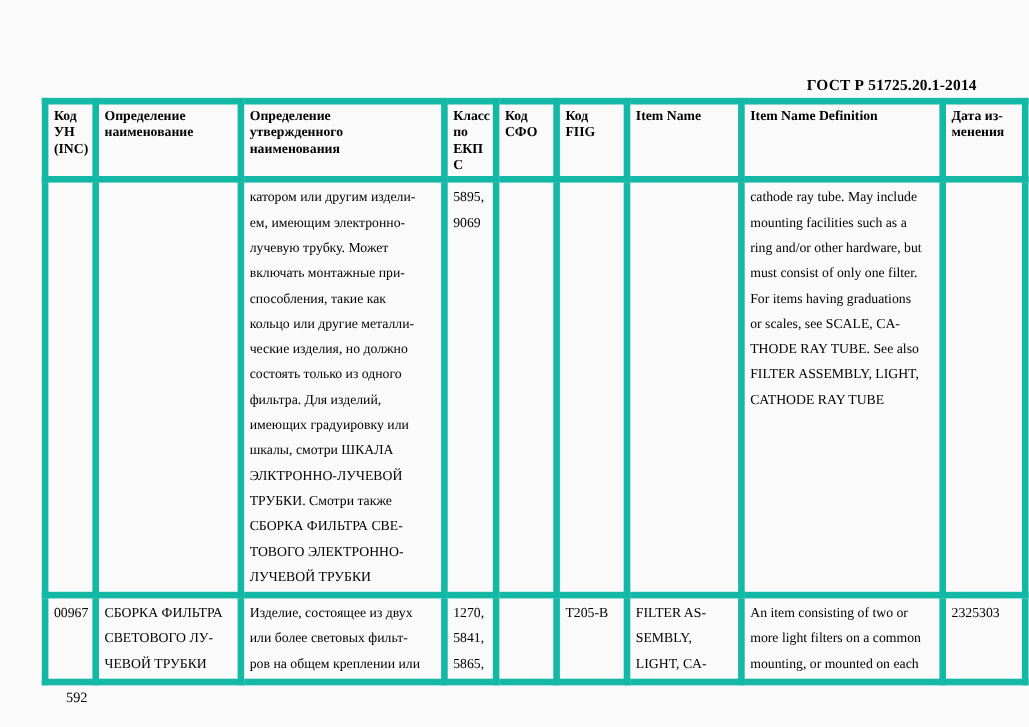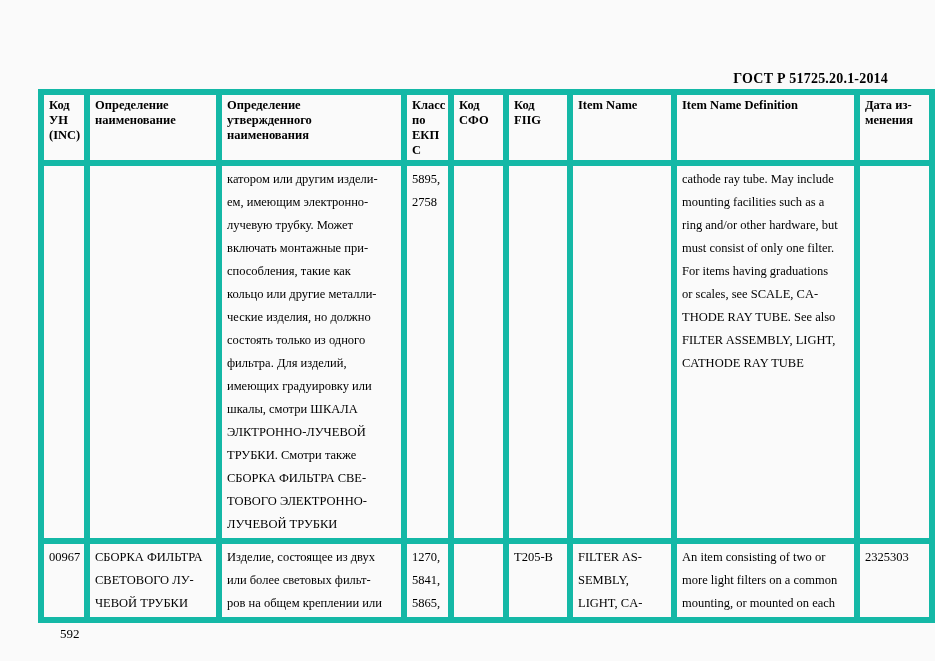--- a/index.html
+++ b/index.html
@@ -120,21 +120,21 @@
 состоять только из одного
 фильтра. Для изделий,
 имеющих градуировку или
 шкалы, смотри ШКАЛА
 ЭЛКТРОННО-ЛУЧЕВОЙ
 ТРУБКИ. Смотри также
 СБОРКА ФИЛЬТРА СВЕ-
 ТОВОГО ЭЛЕКТРОННО-
 ЛУЧЕВОЙ ТРУБКИ</td>
         <td>5895,
-2758</td>
+9069</td>
         <td></td>
         <td></td>
         <td></td>
         <td class="thick-left">cathode ray tube. May include
 mounting facilities such as a
 ring and/or other hardware, but
 must consist of only one filter.
 For items having graduations
 or scales, see SCALE, CA-
 THODE RAY TUBE. See also

